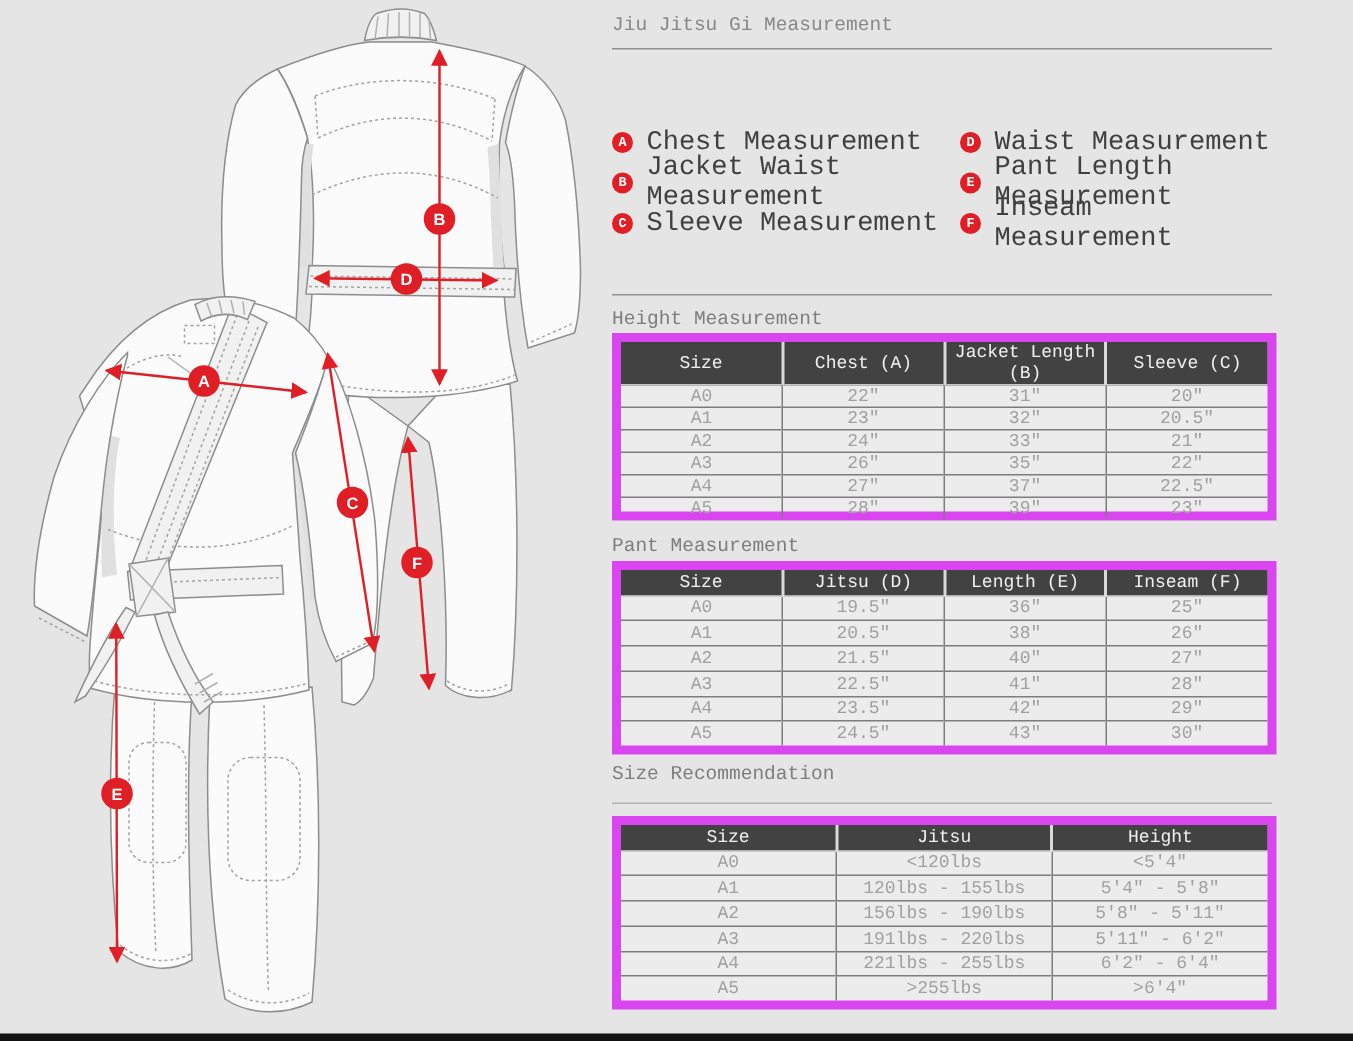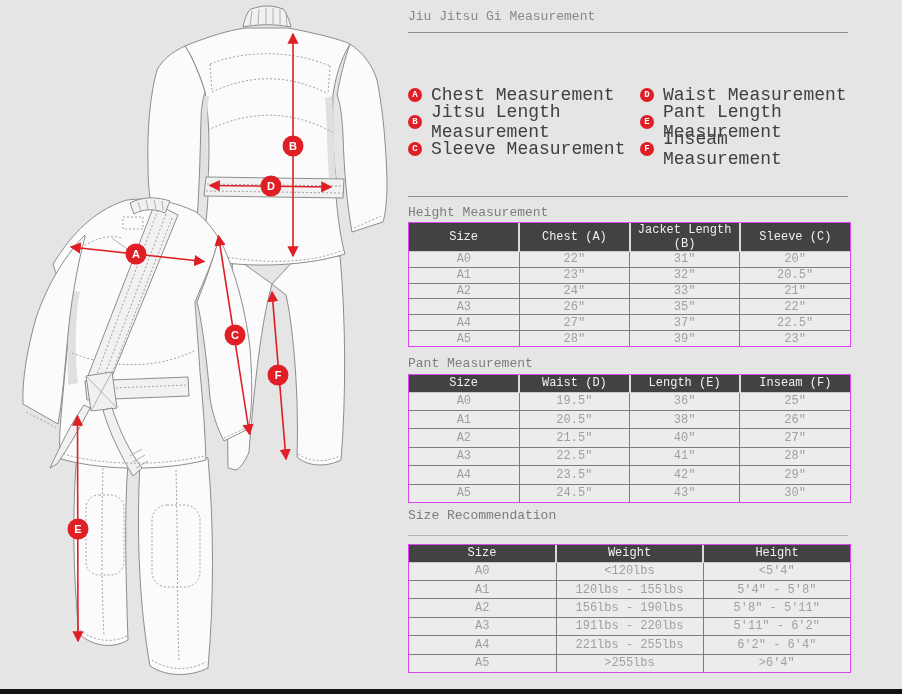--- a/index.html
+++ b/index.html
@@ -36,21 +36,21 @@
   .sec-label{font-size:13px;color:#7d7d7d;}
   
   #legend{display:grid;grid-template-columns:232px 1fr;
           grid-template-rows:repeat(3,27px);grid-auto-flow:column;width:446px;}
   .legend-item{display:flex;align-items:center;}
   .badge{width:14px;height:14px;border-radius:50%;background:var(--accent);
          color:#fff;font-size:9px;font-weight:bold;display:flex;
          align-items:center;justify-content:center;margin-right:9px;flex:0 0 14px;}
   .legend-label{font-size:18px;color:#404040;}
   
-  .tbl-wrap{width:443px;border:1px solid #d946ef;background:#ececec;}
+  .tbl-wrap{width:443px;border:6px solid #d946ef;background:#ececec;}
   table{width:100%;height:100%;border-collapse:collapse;table-layout:fixed;}
   th{background:#424242;color:#f0f0f0;font-weight:normal;font-size:12px;
      height:17px;padding:0;}
   th + th{border-left:2px solid #d9d9d9;margin-left:44px;}
   thead tr{border-bottom:1px solid #c9c9c9;}
   td{font-size:12px;color:#a0a0a0;text-align:center;padding:0;
      border-left:1px solid #7d7d7d;border-top:1px solid #7d7d7d;}
   td:first-child{border-left:none;}
   tbody tr:first-child td{border-top:none;}
   
@@ -181,21 +181,21 @@
   <div class="abs rule" style="top:32px"></div>
 
 
   <div class="abs" id="legend" style="top:81px">
       <div class="legend-item">
         <span class="badge">A</span>
         <span class="legend-label">Chest Measurement</span>
       </div>
       <div class="legend-item">
         <span class="badge">B</span>
-        <span class="legend-label">Jitsu Length Measurement</span>
+        <span class="legend-label">Jacket Waist Measurement</span>
       </div>
       <div class="legend-item">
         <span class="badge">C</span>
         <span class="legend-label">Sleeve Measurement</span>
       </div>
       <div class="legend-item">
         <span class="badge">D</span>
         <span class="legend-label">Waist Measurement</span>
       </div>
       <div class="legend-item">
@@ -261,21 +261,21 @@
         </tbody>
       </table>
   </div>
 
   <div class="abs sec-label" style="top:356px">Pant Measurement</div>
   <div class="abs tbl-wrap" style="top:374px;height:129px">
     <table id="tbl-pant">
         <thead>
           <tr>
             <th>Size</th>
-            <th>Waist (D)</th>
+            <th>Jitsu (D)</th>
             <th>Length (E)</th>
             <th>Inseam (F)</th>
           </tr>
         </thead>
         <tbody>
           <tr>
             <td>A0</td>
             <td>19.5"</td>
             <td>36"</td>
             <td>25"</td>
@@ -314,21 +314,21 @@
       </table>
   </div>
 
   <div class="abs sec-label" style="top:508px">Size Recommendation</div>
   <div class="abs rule-light" style="top:535px"></div>
   <div class="abs tbl-wrap" style="top:544px;height:129px">
     <table id="tbl-sizerec">
         <thead>
           <tr>
             <th>Size</th>
-            <th>Weight</th>
+            <th>Jitsu</th>
             <th>Height</th>
           </tr>
         </thead>
         <tbody>
           <tr>
             <td>A0</td>
             <td>&lt;120lbs</td>
             <td>&lt;5'4"</td>
           </tr>
           <tr>

